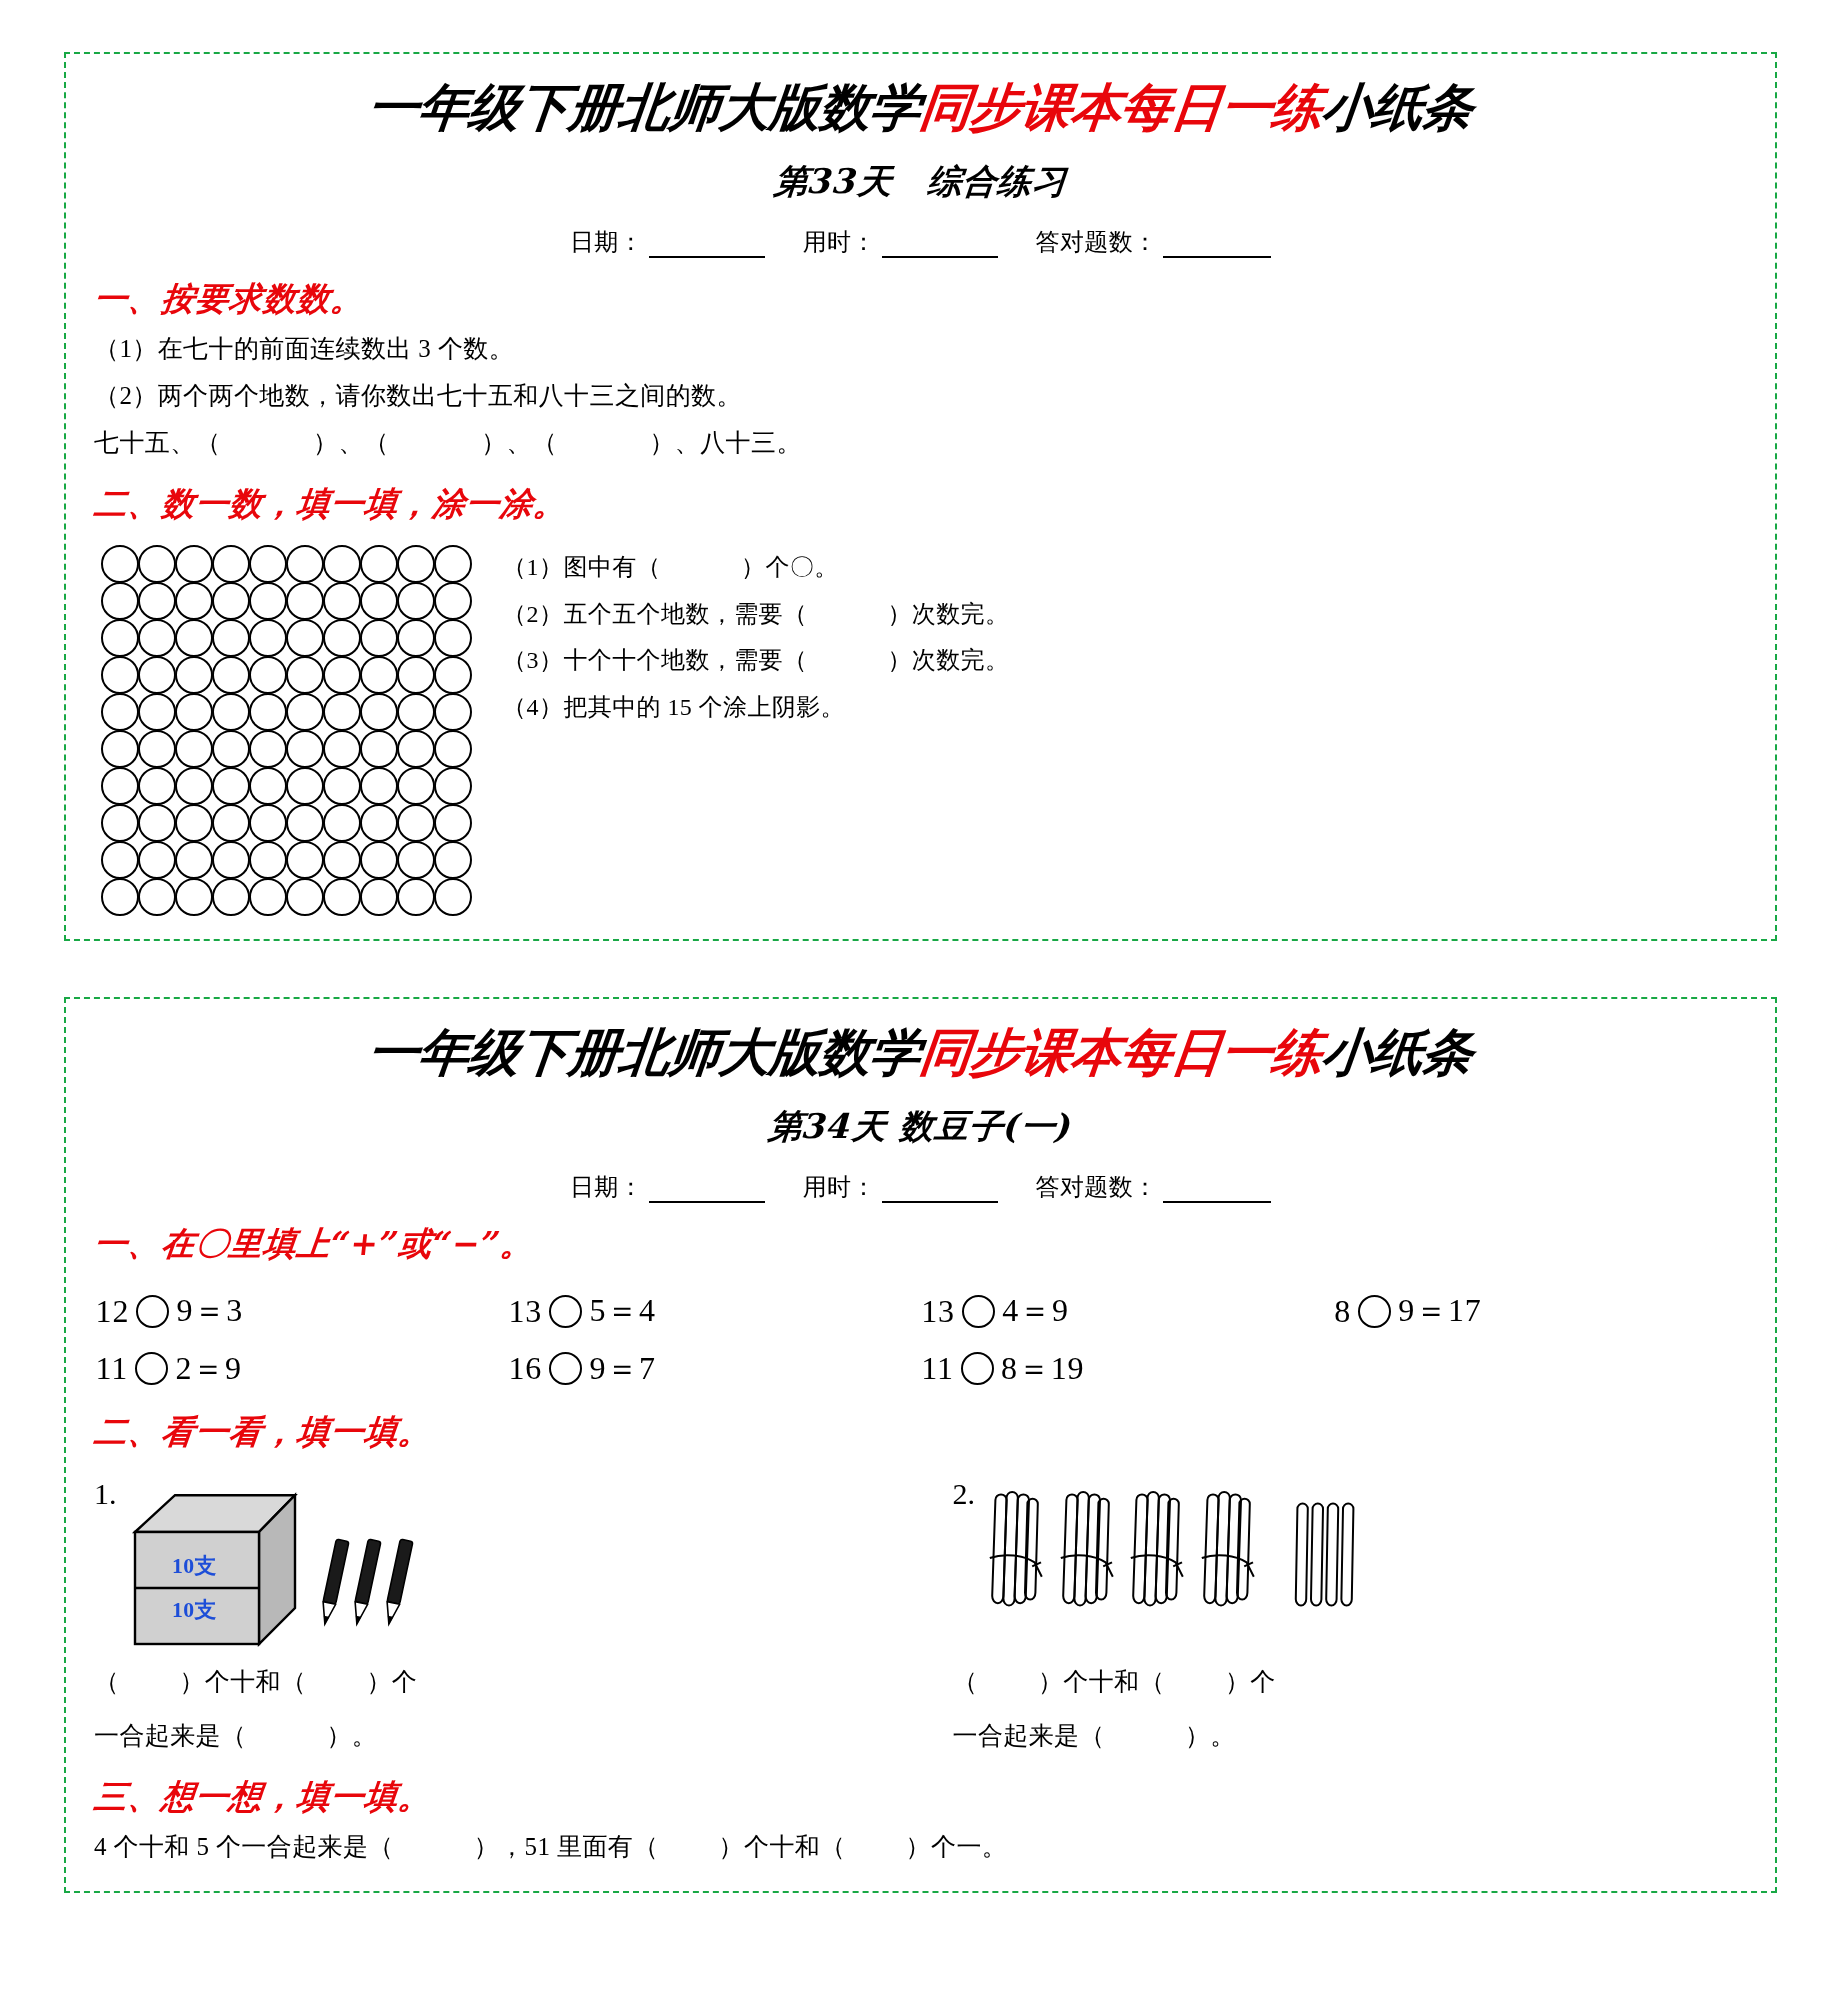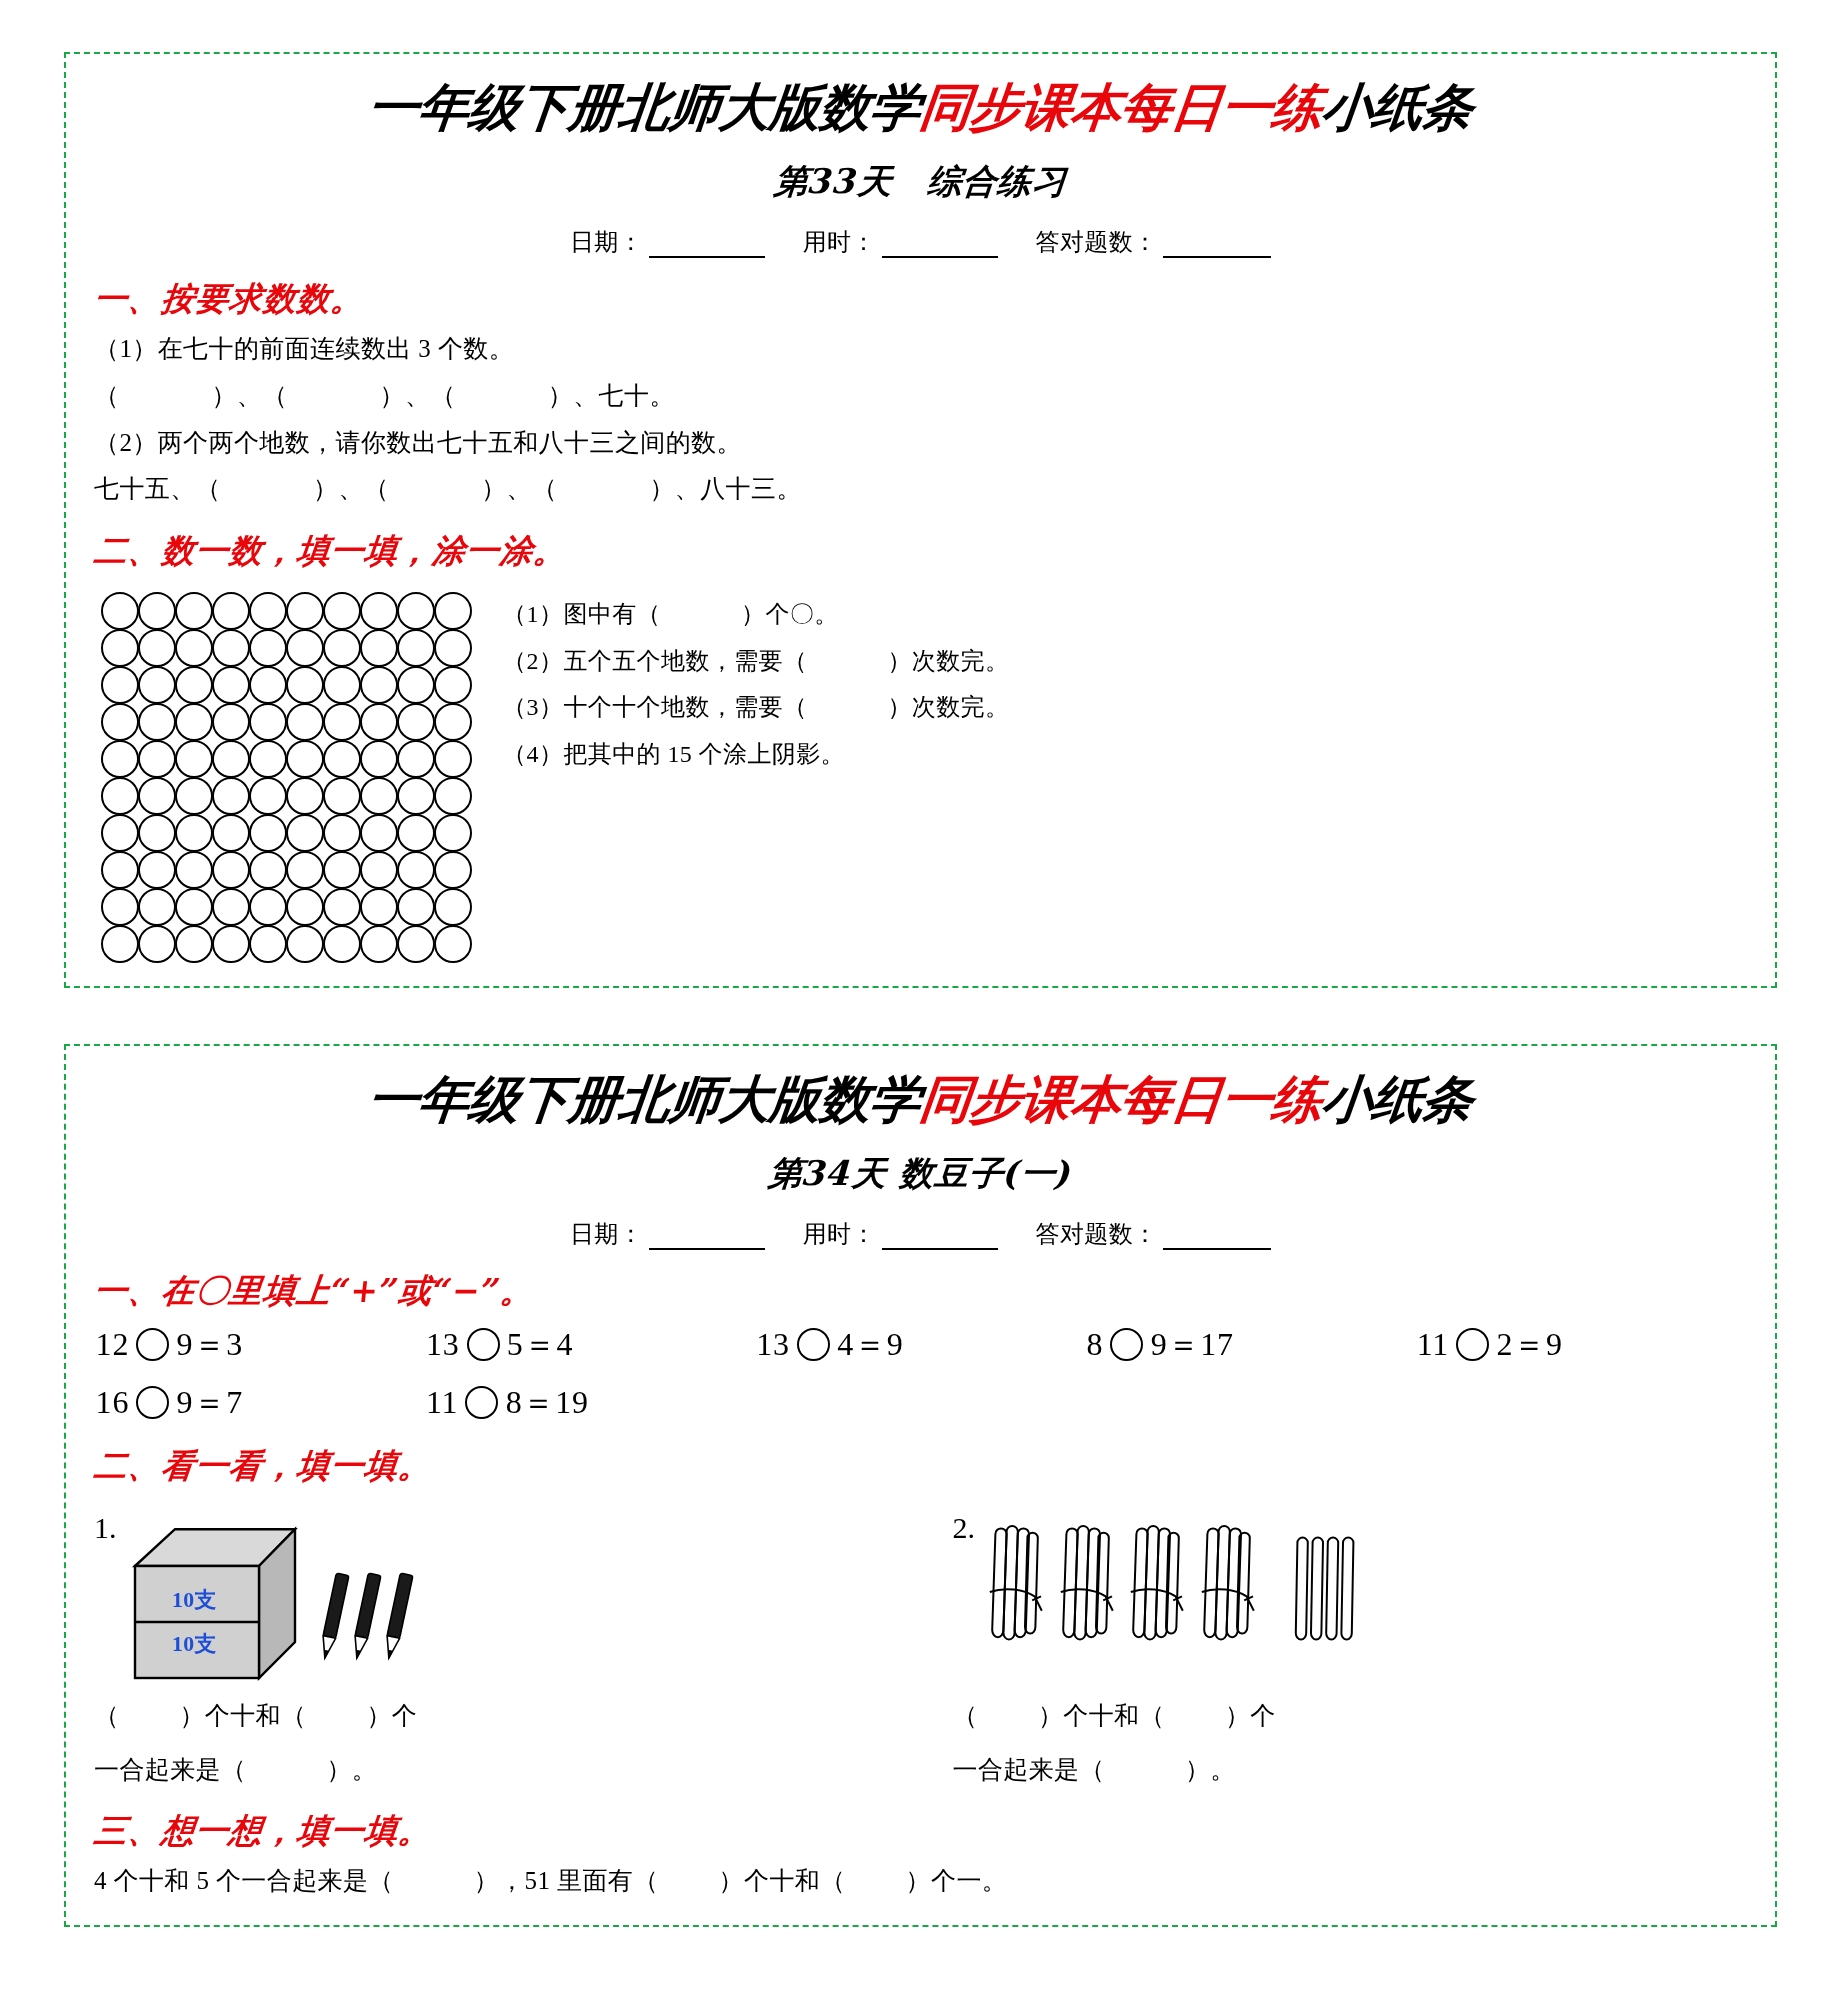--- a/index.html
+++ b/index.html
@@ -124,23 +124,23 @@
     border-radius: 50%;
     box-sizing: border-box;
     background: #fff;
   }
   .count-qs { flex: 1 1 auto; padding-top: 3.2px; }
   .count-qs .q-line { font-size: 24px; line-height: 1.95; margin: 0; }
 
   
   .arith {
     display: grid;
-    grid-template-columns: repeat(5, 1fr);
+    grid-template-columns: repeat(4, 1fr);
     row-gap: 13.6px;
-    margin-top: 9px;
+    margin-top: 22px;
     padding-left: 1.6px;
   }
   .arith .cell {
     display: flex;
     align-items: center;
     font-size: 32px;
     white-space: nowrap;
     letter-spacing: 0.8px;
   }
   .op-circle {
@@ -221,23 +221,20 @@
       <div class="meta-item">
         <span>答对题数：</span>
         <span class="blank short"></span>
       </div>
     </div>
 
     <div class="sec-head">一、按要求数数。</div>
 
     <div class="q-line">（1）在七十的前面连续数出 3 个数。</div>
 
-    <div class="q-line">
-      <span>（</span><span class="gap-l"></span><span>）、（</span><span class="gap-l"></span><span>）、（</span><span class="gap-l"></span><span>）、七十。</span>
-    </div>
 
     <div class="q-line">（2）两个两个地数，请你数出七十五和八十三之间的数。</div>
 
     <div class="q-line">
       <span>七十五、（</span><span class="gap-l"></span><span>）、（</span><span class="gap-l"></span><span>）、（</span><span class="gap-l"></span><span>）、八十三。</span>
     </div>
 
     <div class="sec-head">二、数一数，填一填，涂一涂。</div>
 
     <div class="count-block">

